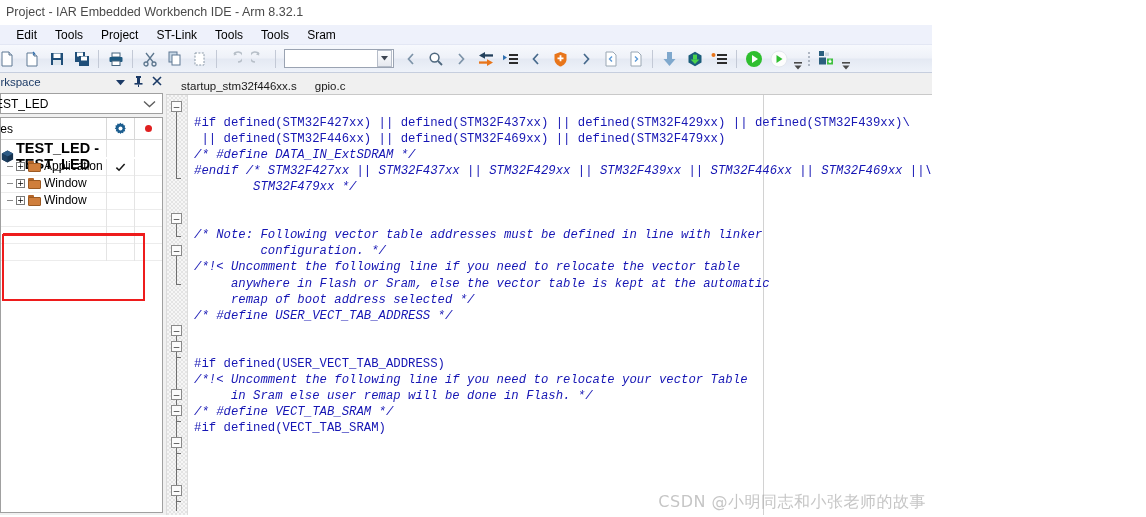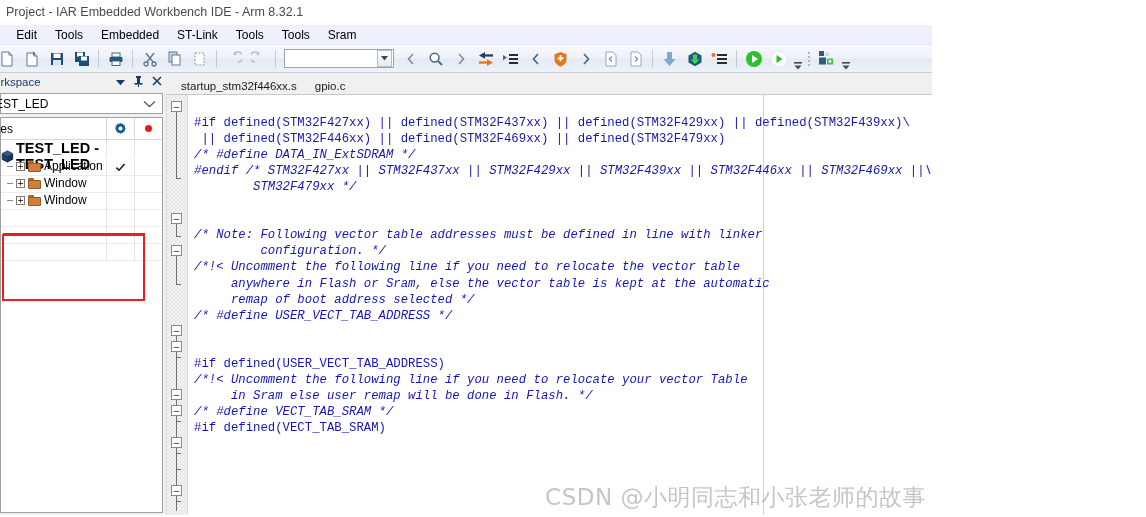--- a/index.html
+++ b/index.html
@@ -152,39 +152,39 @@
   
   .fw { position:absolute; left:4px; width:11px; height:11px; border:1px solid #8a8a8a; background:#fbfbfb;
         display:flex; align-items:center; justify-content:center; font-size:9px; line-height:8px;
         color:#333; font-family:"DejaVu Sans",sans-serif; }
   .fv { position:absolute; left:9px; width:1px; background:#6f6f6f; }
   .fb { position:absolute; width:5px; height:1px; background:#6f6f6f; left:9px; }
 
   
   .watermark {
     position:absolute; right:6px; bottom:2px;
-    font-size:23px; color:rgba(150,150,150,0.55);
+    font-size:16px; color:rgba(150,150,150,0.55);
     font-family:"DejaVu Sans", sans-serif; white-space:nowrap;
     pointer-events:none; letter-spacing:0.5px;
   }
 </style>
 </head>
 <body>
 
 <div id="app">
 
   <div class="titlebar">
     <span>Project - IAR Embedded Workbench IDE - Arm 8.32.1</span>
   </div>
 
   <div class="menubar">
     <div class="mi clipped">le</div>
     <div class="mi">Edit</div>
     <div class="mi">Tools</div>
-    <div class="mi">Embedded</div>
+    <div class="mi">Project</div>
     <div class="mi">ST-Link</div>
     <div class="mi">Tools</div>
     <div class="mi">Tools</div>
     <div class="mi">Sram</div>
   </div>
 
   <div class="toolbar">
 
     <div class="tb" style="margin-left:-6px">
       <svg width="16" height="16" viewBox="0 0 16 16">

